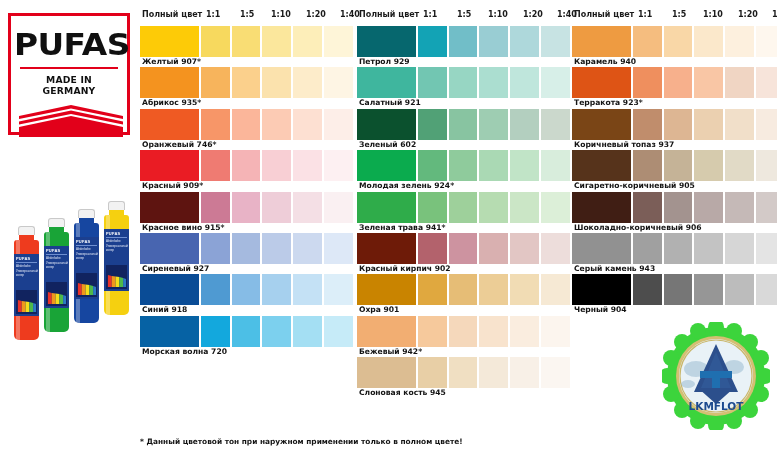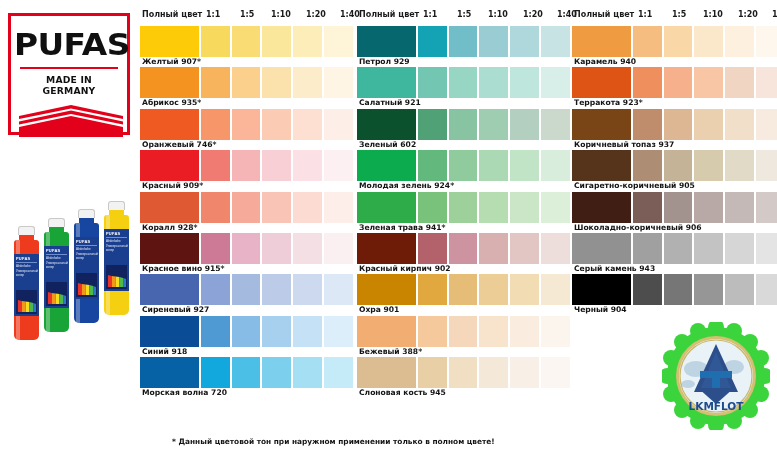--- a/index.html
+++ b/index.html
@@ -191,21 +191,20 @@
     height: 14px;
   }
   #footnote-asterisk {
     position: absolute;
     left: 0; top: 0;
     font-size: 7.4px;
     font-weight: bold;
     color: #141414;
     white-space: nowrap;
     font-family: "DejaVu Sans", sans-serif;
-    margin-left: 32px;
   }
   #footnote-electronic {
     position: absolute;
     left: 302px; top: 0;
     font-size: 7.4px;
     font-weight: bold;
     color: #141414;
     white-space: nowrap;
     font-family: "DejaVu Sans", sans-serif;
   }
@@ -389,31 +388,20 @@
           <div class="swatch" style="background: rgb(239, 123, 114);"></div>
           <div class="swatch" style="background: rgb(245, 180, 182);"></div>
           <div class="swatch" style="background: rgb(248, 207, 212);"></div>
           <div class="swatch" style="background: rgb(251, 225, 229);"></div>
           <div class="swatch" style="background: rgb(253, 240, 242);"></div>
         </div>
         <div class="row-label">Красный 909*</div>
       </div>
       <div class="swatch-row">
         <div class="swatch-strip">
-          <div class="swatch full" style="background: rgb(223, 90, 50);"></div>
-          <div class="swatch" style="background: rgb(240, 134, 107);"></div>
-          <div class="swatch" style="background: rgb(246, 170, 153);"></div>
-          <div class="swatch" style="background: rgb(249, 196, 182);"></div>
-          <div class="swatch" style="background: rgb(251, 219, 210);"></div>
-          <div class="swatch" style="background: rgb(253, 238, 234);"></div>
-        </div>
-        <div class="row-label">Коралл 928*</div>
-      </div>
-      <div class="swatch-row">
-        <div class="swatch-strip">
           <div class="swatch full" style="background: rgb(94, 20, 16);"></div>
           <div class="swatch" style="background: rgb(204, 122, 149);"></div>
           <div class="swatch" style="background: rgb(232, 179, 198);"></div>
           <div class="swatch" style="background: rgb(238, 205, 216);"></div>
           <div class="swatch" style="background: rgb(244, 223, 229);"></div>
           <div class="swatch" style="background: rgb(250, 240, 242);"></div>
         </div>
         <div class="row-label">Красное вино 915*</div>
       </div>
       <div class="swatch-row">
@@ -541,21 +529,21 @@
       </div>
       <div class="swatch-row">
         <div class="swatch-strip">
           <div class="swatch full" style="background: rgb(242, 174, 114);"></div>
           <div class="swatch" style="background: rgb(246, 201, 156);"></div>
           <div class="swatch" style="background: rgb(245, 216, 187);"></div>
           <div class="swatch" style="background: rgb(248, 227, 205);"></div>
           <div class="swatch" style="background: rgb(250, 237, 223);"></div>
           <div class="swatch" style="background: rgb(252, 245, 238);"></div>
         </div>
-        <div class="row-label">Бежевый 388*</div>
+        <div class="row-label">Бежевый 942*</div>
       </div>
       <div class="swatch-row">
         <div class="swatch-strip">
           <div class="swatch full" style="background: rgb(220, 189, 146);"></div>
           <div class="swatch" style="background: rgb(232, 207, 166);"></div>
           <div class="swatch" style="background: rgb(240, 223, 194);"></div>
           <div class="swatch" style="background: rgb(244, 233, 217);"></div>
           <div class="swatch" style="background: rgb(248, 240, 231);"></div>
           <div class="swatch" style="background: rgb(251, 246, 241);"></div>
         </div>

